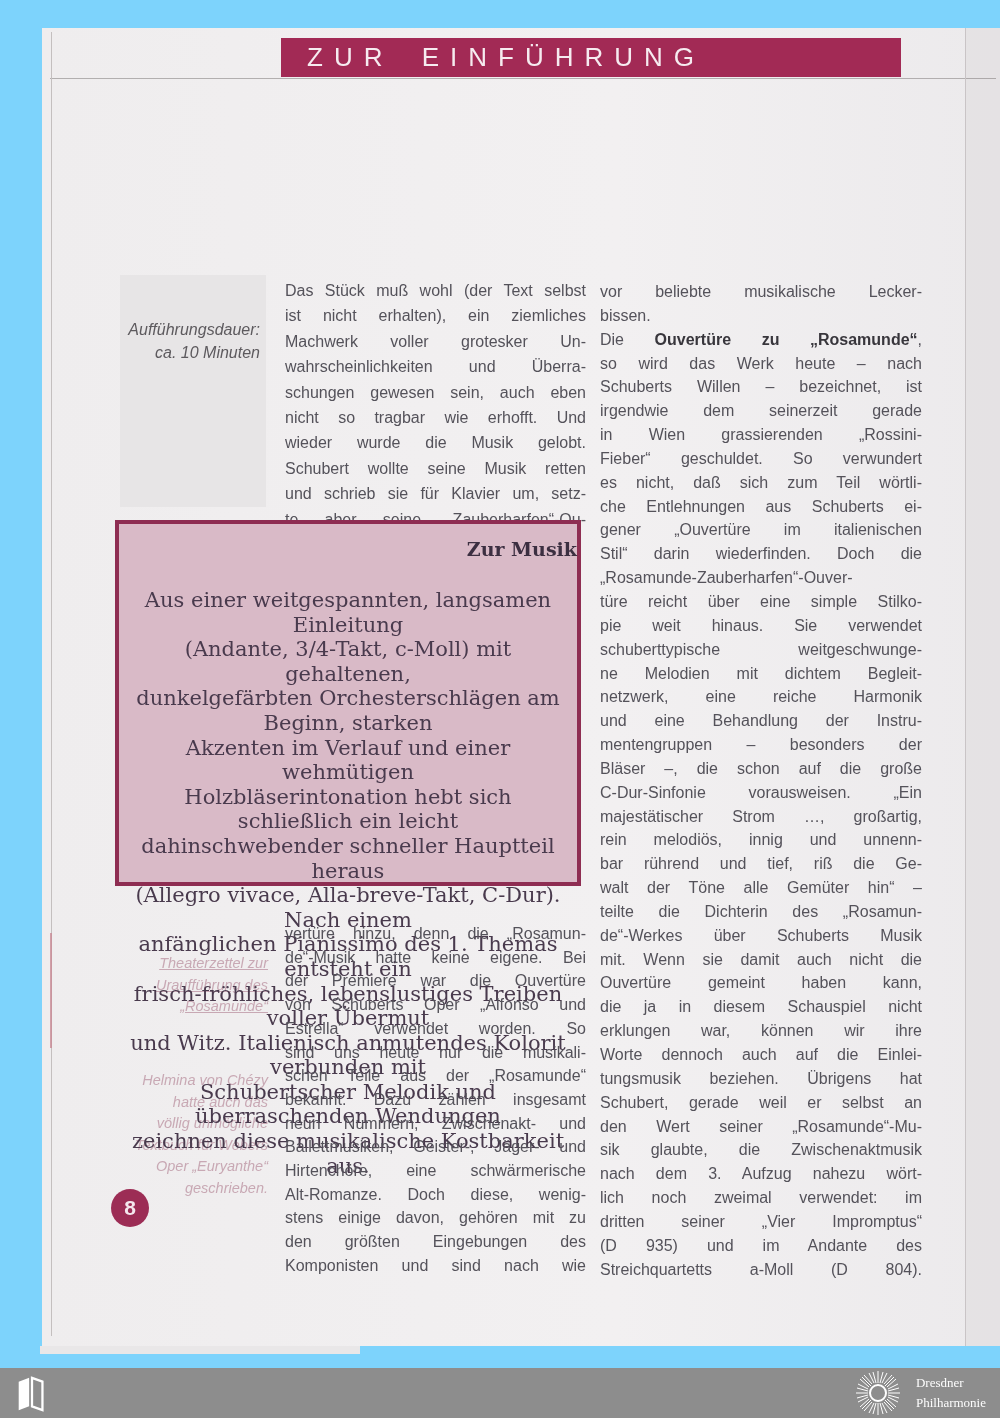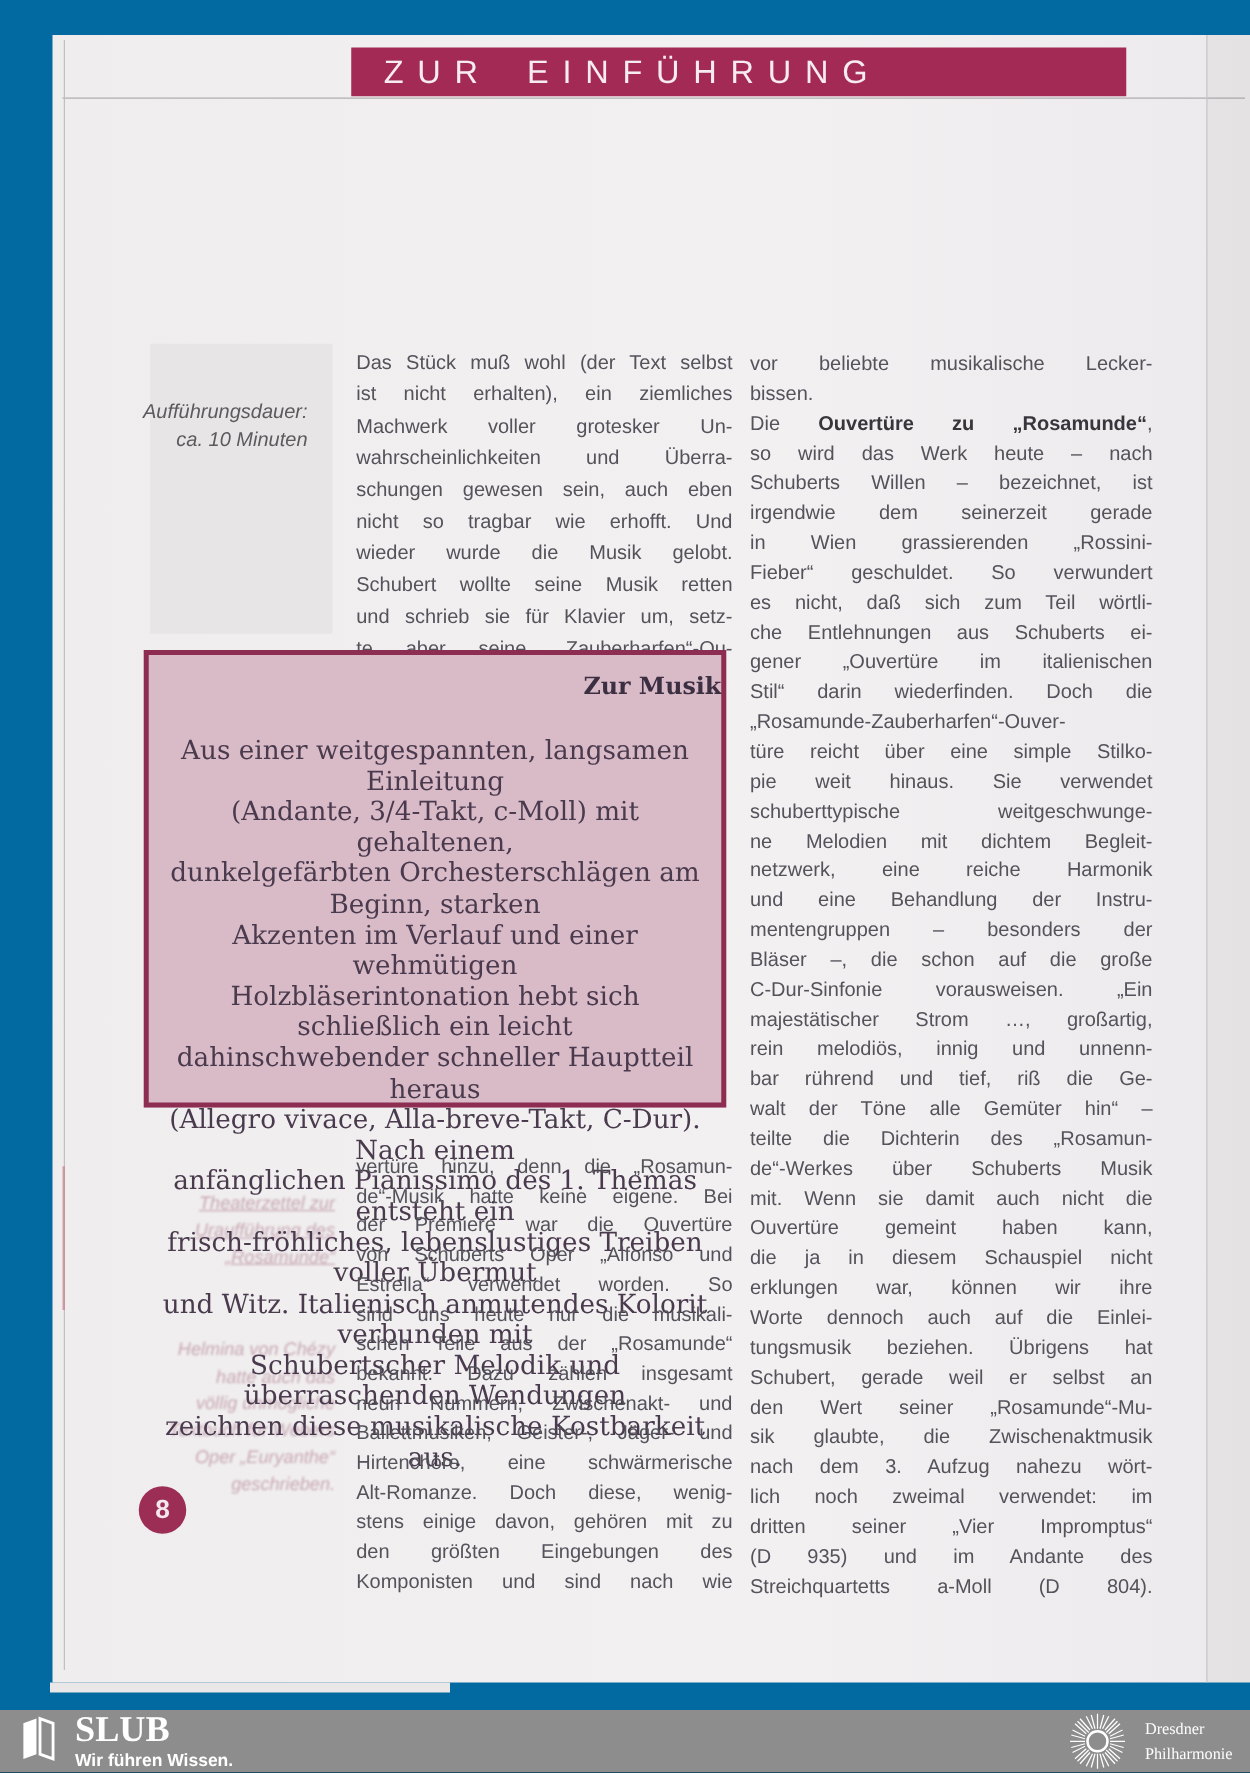--- a/index.html
+++ b/index.html
@@ -1,35 +1,35 @@
 <!DOCTYPE html>
 <html><head>
 <meta charset="utf-8">
 <style>
   html,body{margin:0;padding:0;background:#242422;}
-  .scan{position:relative;width:1000px;height:1418px;background:#0369a1;overflow:hidden;
+  .scan{position:relative;width:1000px;height:1418px;background:#7dd3fc;overflow:hidden;
         font-family:"Liberation Sans",sans-serif;}
   
   .paper{position:absolute;left:42px;top:28px;width:958px;height:1318px;
          background:linear-gradient(90deg,#efedee 0%,#f2f0f1 60%,#eceaec 100%);}
   .paper-top-line{position:absolute;left:8px;top:50px;right:4px;height:1px;background:#9e9a9a;opacity:.75;}
   .paper-left-line{position:absolute;left:9px;top:4px;bottom:10px;width:1px;background:#c4bfbf;}
   .paper-left-redmark{position:absolute;left:8px;top:905px;height:115px;width:2px;background:#c98b96;opacity:.8;}
   .fold-line{position:absolute;left:923px;top:0;bottom:0;width:1px;background:#c9c4c6;}
   .fold-shade{position:absolute;left:924px;top:0;bottom:0;right:0;background:rgba(90,80,85,.05);}
   .stack-bottom{position:absolute;left:-2px;bottom:-8px;width:320px;height:8px;background:#e9e7e8;}
 
   
   .title-bar{position:absolute;left:239px;top:10px;width:620px;height:39px;background:#a22a55;
              color:#f6ebf0;display:flex;align-items:center;padding-left:26px;box-sizing:border-box;
              font-size:26px;font-weight:400;letter-spacing:11px;word-spacing:10px;}
 
   
   .margin-shadow{position:absolute;left:78px;top:247px;width:146px;height:232px;background:#e7e5e6;}
-  .duration{position:absolute;left:60px;top:290px;width:144px;text-align:right;font-style:italic;
+  .duration{position:absolute;left:74px;top:290px;width:144px;text-align:right;font-style:italic;
             font-size:16px;line-height:23px;color:#5d5a5e;white-space:pre-line;}
   .ghost{position:absolute;text-align:right;font-style:italic;font-size:14.5px;line-height:21.5px;
          color:rgba(168,112,132,.55);white-space:pre-line;filter:blur(.7px);}
   .ghost-a{left:84px;top:925px;width:142px;text-decoration:underline;}
   .ghost-b{left:80px;top:1042px;width:146px;}
 
   
   .body-text{position:absolute;color:#54525a;font-size:16px;white-space:pre-line;
              text-align:justify;text-align-last:justify;}
   .col1-top{left:243px;top:234px;width:301px;line-height:25.4px;}
@@ -182,24 +182,20 @@
 
     <div class="badge">8</div>
   </div>
 
   <div class="footer">
     <div class="slub-group">
       <svg class="book-icon" viewBox="0 0 40 40">
         <polygon points="6,7 17,3 17,33 6,37" fill="#ffffff"></polygon>
         <polygon points="20,3 31,7 31,37 20,33" fill="none" stroke="#ffffff" stroke-width="2.4"></polygon>
       </svg>
-      <div class="slub-textwrap">
-        <div class="slub-wordmark">SLUB</div>
-        <div class="slub-tagline">Wir führen Wissen.</div>
-      </div>
     </div>
     <div class="phil-group">
       <svg class="sunburst" viewBox="0 0 52 52">
         <g stroke="#ffffff" stroke-width="1">
           <line x1="26" y1="4" x2="26" y2="16"></line>
             <line x1="26" y1="36" x2="26" y2="48"></line>
           <line x1="4" y1="26" x2="16" y2="26"></line>
             <line x1="36" y1="26" x2="48" y2="26"></line>
           <line x1="10" y1="10" x2="19" y2="19"></line>
             <line x1="33" y1="33" x2="42" y2="42"></line>

